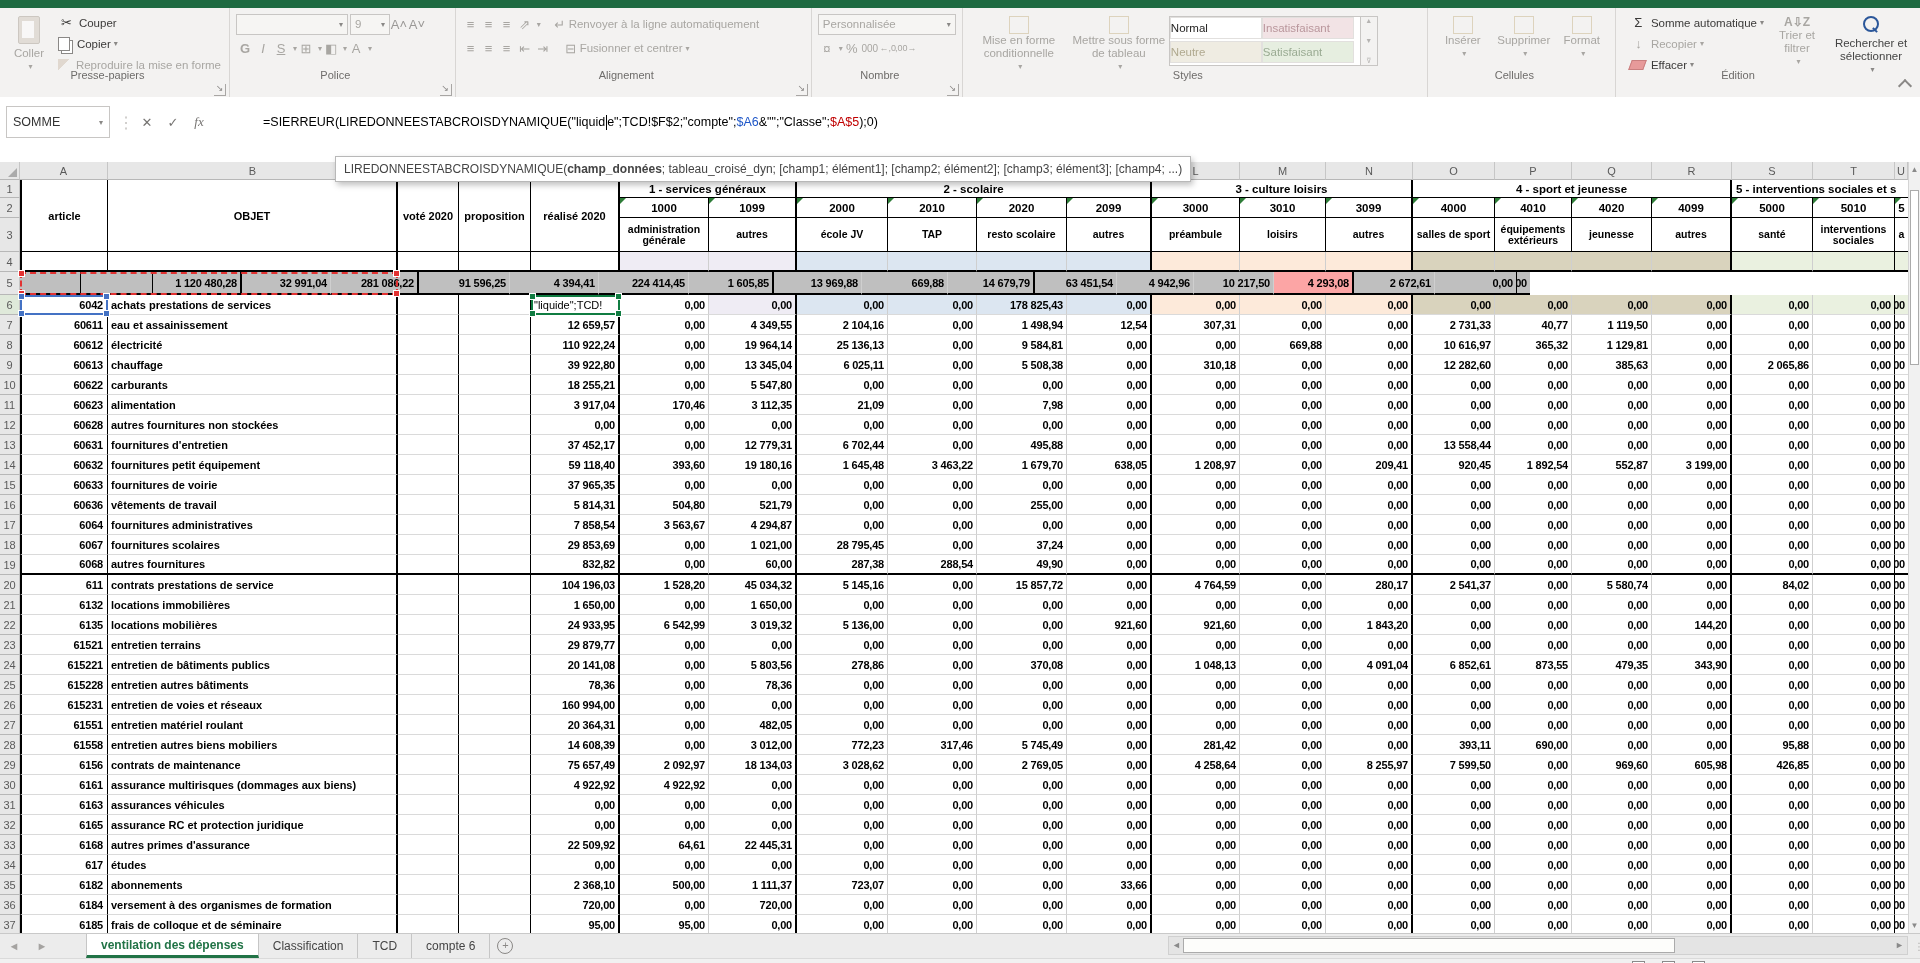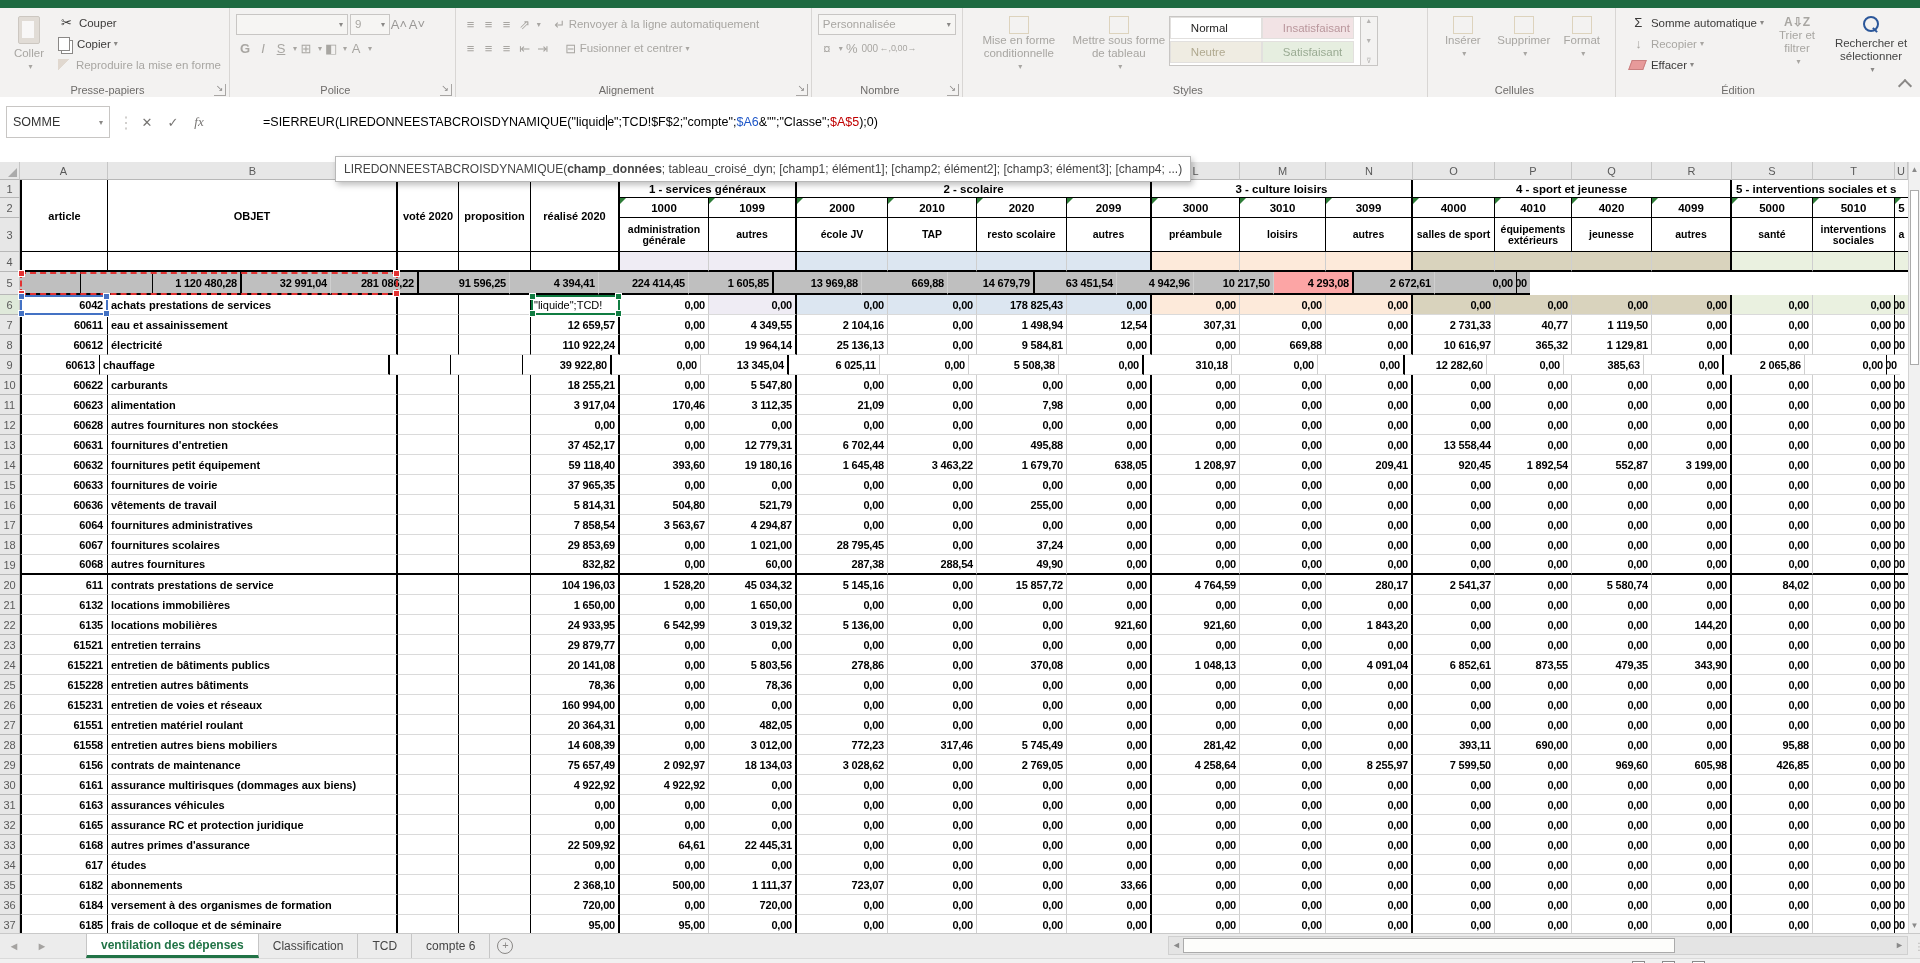--- a/index.html
+++ b/index.html
@@ -3,38 +3,38 @@
 <meta charset="utf-8">
 <style>
   html,body{margin:0;padding:0;width:1920px;height:963px;overflow:hidden;background:#fff;
     font-family:"Liberation Sans",sans-serif;-webkit-font-smoothing:antialiased;}
   .abs{position:absolute;}
   
   #titlebar{left:0;top:0;width:1920px;height:8px;background:#1e6a41;}
   
   #ribbon{left:0;top:8px;width:1920px;height:89px;background:#f3f2f1;border-bottom:1px solid #d8d6d4;display:flex;}
   .rgroup{position:relative;border-right:1px solid #d8d6d4;padding:4px 6px 16px 6px;box-sizing:border-box;display:flex;align-items:flex-start;}
-  .glabel{position:absolute;bottom:1px;left:0;right:14px;text-align:center;font-size:11px;color:#6e6c6a;}
+  .glabel{position:absolute;bottom:16px;left:0;right:14px;text-align:center;font-size:11px;color:#6e6c6a;}
   .launcher{position:absolute;bottom:1px;right:3px;font-size:9px;color:#8a8886;width:11px;height:11px;border-right:1px solid #a8a6a4;border-bottom:1px solid #a8a6a4;line-height:9px;text-align:center;}
   .bigbtn{display:flex;flex-direction:column;align-items:center;justify-content:flex-start;width:52px;height:66px;font-size:11.5px;color:#444;padding-top:4px;box-sizing:border-box;text-align:center;line-height:13px;}
   .smallbtn{display:flex;align-items:center;height:21px;font-size:11.5px;color:#3b3a39;white-space:nowrap;padding:0 2px;}
   .disabled,.disabled *{color:#a8a6a2 !important;}
   .dim{opacity:.45;}
   .stack{display:flex;flex-direction:column;justify-content:flex-start;}
   .ic{display:inline-flex;width:17px;justify-content:center;margin-right:4px;font-size:13px;color:#6a violet;}
   .carat{font-size:8px;color:#8a8886;margin-left:3px;}
   .combo{background:#f6f5f3;border:1px solid #c8c6c4;height:21px;box-sizing:border-box;display:flex;align-items:center;font-size:11.5px;color:#a8a6a2;padding:0 4px;justify-content:space-between;}
   .iconbox{width:18px;height:18px;display:inline-flex;align-items:center;justify-content:center;font-size:13px;color:#9a9896;}
   .rrow{display:flex;align-items:center;height:24px;}
   
   .ic-clipboard{width:20px;height:26px;background:#cdc3b7;border:1px solid #9d9588;border-radius:2px;position:relative;margin-bottom:3px;}
   .ic-clipboard:before{content:"";position:absolute;left:3px;top:4px;width:12px;height:17px;background:#fff;border:1px solid #b0a failed;}
   .ic-copy{width:10px;height:12px;border:1px solid #8a8886;background:#fff;box-shadow:3px 3px 0 -1px #fff,3px 3px 0 0 #8a8886;margin-right:7px;}
   .ic-brush{width:12px;height:12px;background:linear-gradient(135deg,#c9b8a6 0 50%,transparent 50%);margin-right:6px;}
-  .styles-cell{width:92px;height:22px;display:flex;align-items:center;padding-left:20px;box-sizing:border-box;font-size:11.5px;border:1px solid #e2e0de;}
+  .styles-cell{width:92px;height:22px;display:flex;align-items:center;padding-left:0;box-sizing:border-box;font-size:11.5px;border:1px solid #e2e0de;}
   .grid16{width:18px;height:16px;border:1px solid #c3ae7e;background:
      linear-gradient(#e8dcbf 0 4px,transparent 4px),
      repeating-linear-gradient(90deg,transparent 0 5px,#d6c republic 5px 6px);}
   .loupe{width:12px;height:12px;border:2px solid #2b579a;border-radius:50%;position:relative;}
   .loupe:after{content:"";position:absolute;width:2px;height:6px;background:#2b579a;left:9px;top:9px;transform:rotate(-45deg);}
   .eraser{width:13px;height:8px;background:#e79a9a;transform:skewX(-20deg);border:1px solid #c97f7f;}
   .chev{position:absolute;right:10px;bottom:6px;width:8px;height:8px;border-left:2px solid #8a8886;border-top:2px solid #8a8886;transform:rotate(45deg);}
   
   #fbar{left:0;top:97px;width:1920px;height:65px;background:#fff;border-bottom:1px solid #d0cfcd;}
   #namebox{position:absolute;left:6px;top:9px;width:104px;height:32px;border:1px solid #c8c6c4;display:flex;align-items:center;justify-content:space-between;padding:0 6px;box-sizing:border-box;font-size:12.5px;color:#333;}
@@ -511,21 +511,21 @@
       <div class="dcell num" style="width: 82px; border-right: 1px solid rgb(207, 207, 207); border-bottom: 1px solid rgb(218, 218, 218);">10 616,97</div>
       <div class="dcell num" style="width: 77px; border-right: 1px solid rgb(207, 207, 207); border-bottom: 1px solid rgb(218, 218, 218);">365,32</div>
       <div class="dcell num" style="width: 80px; border-right: 1px solid rgb(207, 207, 207); border-bottom: 1px solid rgb(218, 218, 218);">1 129,81</div>
       <div class="dcell num" style="width: 80px; border-right: 2px solid rgb(0, 0, 0); border-bottom: 1px solid rgb(218, 218, 218);">0,00</div>
       <div class="dcell num" style="width: 81px; border-right: 1px solid rgb(207, 207, 207); border-bottom: 1px solid rgb(218, 218, 218);">0,00</div>
       <div class="dcell num" style="width: 82px; border-right: 1px solid rgb(0, 0, 0); border-bottom: 1px solid rgb(218, 218, 218);">0,00</div>
       <div class="dcell num" style="width: 13px; border-bottom: 1px solid rgb(218, 218, 218);">0,00</div>
     </div>
     <div class="srow" style="height: 20px;">
       <div class="hcell" style="width: 20px;">9</div>
-      <div class="dcell num" style="width: 80px; border-left: 2px solid rgb(0, 0, 0); border-right: 1px solid rgb(0, 0, 0); border-bottom: 1px solid rgb(218, 218, 218); padding-right: 4px;">60613</div>
+      <div class="dcell num" style="width: 88px; border-left: 2px solid rgb(0, 0, 0); border-right: 1px solid rgb(0, 0, 0); border-bottom: 1px solid rgb(218, 218, 218); padding-right: 4px;">60613</div>
       <div class="dcell txt" style="width: 290px; border-right: 2px solid rgb(0, 0, 0); border-bottom: 1px solid rgb(218, 218, 218);">chauffage</div>
       <div class="dcell" style="width: 61px; border-right: 1px solid rgb(0, 0, 0); border-bottom: 1px solid rgb(218, 218, 218);"></div>
       <div class="dcell" style="width: 72px; border-right: 1px solid rgb(0, 0, 0); border-bottom: 1px solid rgb(218, 218, 218);"></div>
       <div class="dcell num" style="width: 89px; border-right: 2px solid rgb(0, 0, 0); border-bottom: 1px solid rgb(218, 218, 218);">39 922,80</div>
       <div class="dcell num" style="width: 89px; border-right: 1px solid rgb(207, 207, 207); border-bottom: 1px solid rgb(218, 218, 218);">0,00</div>
       <div class="dcell num" style="width: 88px; border-right: 2px solid rgb(0, 0, 0); border-bottom: 1px solid rgb(218, 218, 218);">13 345,04</div>
       <div class="dcell num" style="width: 91px; border-right: 1px solid rgb(207, 207, 207); border-bottom: 1px solid rgb(218, 218, 218);">6 025,11</div>
       <div class="dcell num" style="width: 89px; border-right: 1px solid rgb(207, 207, 207); border-bottom: 1px solid rgb(218, 218, 218);">0,00</div>
       <div class="dcell num" style="width: 90px; border-right: 1px solid rgb(207, 207, 207); border-bottom: 1px solid rgb(218, 218, 218);">5 508,38</div>
       <div class="dcell num" style="width: 85px; border-right: 2px solid rgb(0, 0, 0); border-bottom: 1px solid rgb(218, 218, 218);">0,00</div>

